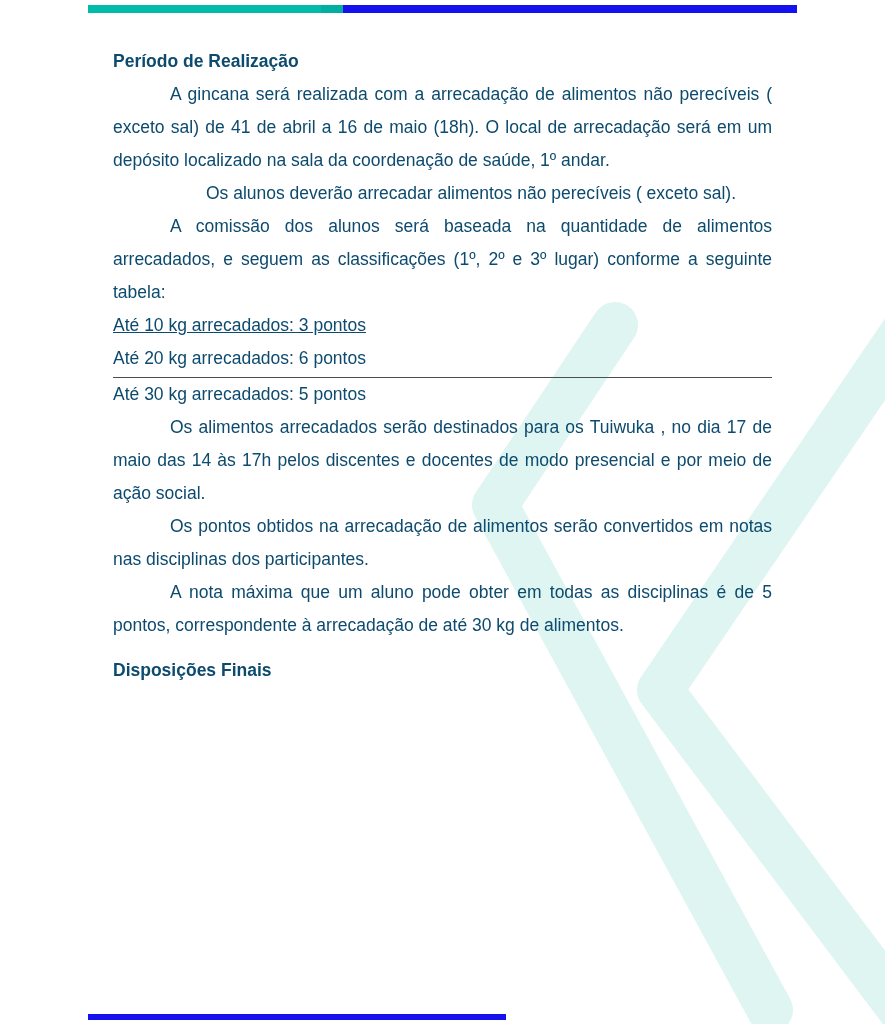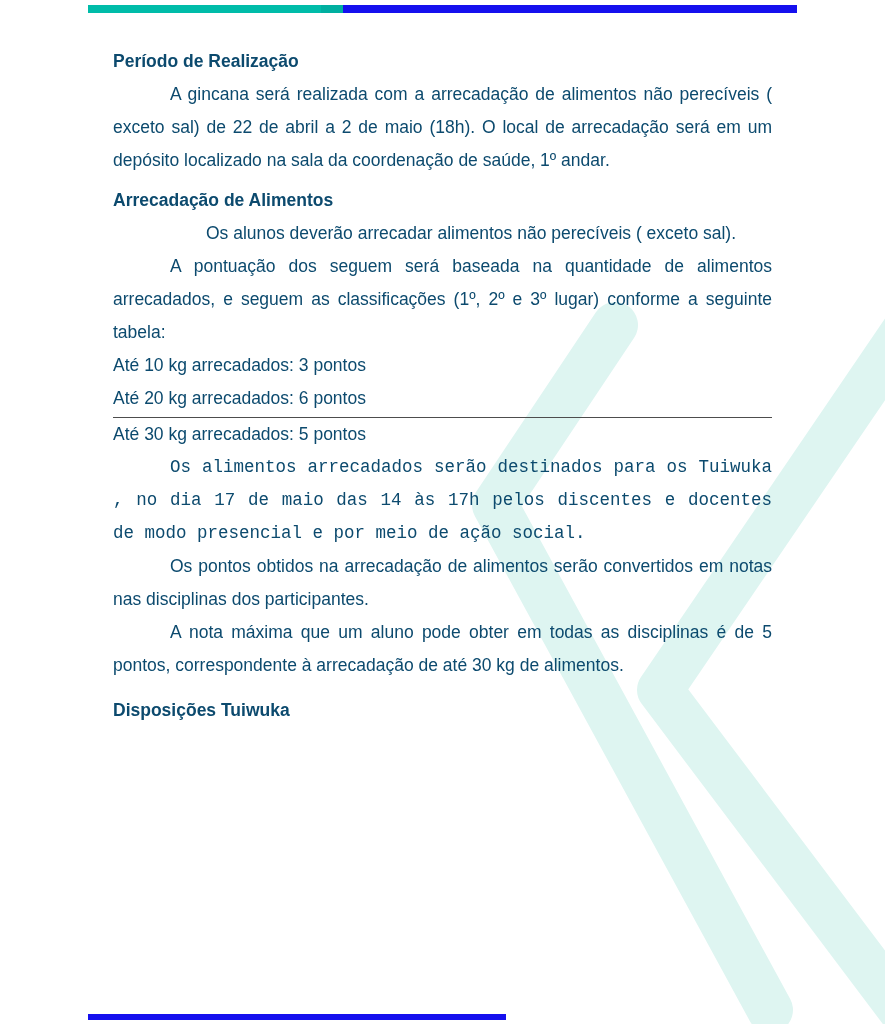--- a/index.html
+++ b/index.html
@@ -67,30 +67,30 @@
   }
   .para {
     text-align: justify;
     text-indent: 57px;
   }
   .h-periodo   { margin-top: 45px !important; }
   .p-gincana   { margin-top: 4px; }
   .h-arrecad   { margin-top: 7px !important; }
   .p-alunos    { margin-top: 7px; text-align: center; }
   .p-pontuacao { margin-top: 14px; }
-  .row-kg1     { margin-top: 11px; }
+  .row-kg1     { margin-top: 11px; text-decoration: underline; }
   .row-kg2     { margin-top: 11px; }
   .separator {
     border: none;
     border-top: 1px solid #4d4d4d;
     margin: 2px 0 0 0;
     width: 659px;
   }
   .row-kg3     { margin-top: 16px; }
-  .p-destino   { margin-top: 46px; font-family: Liberation Mono, monospace; }
+  .p-destino   { margin-top: 46px; }
   .h-pontdisc  { margin-top: 10px !important; padding-left: 5px; }
   .p-convert   { margin-top: 9px; }
   .p-notamax   { margin-top: 10px; }
   .h-disposic  { margin-top: 12px !important; }
   .p-comissao  { margin-top: 10px; }
 </style>
 </head>
 <body>
 
 <div class="page">
@@ -104,35 +104,34 @@
 
   <div class="top-bar">
     <div class="seg-teal" style="background:#00bca9;"></div>
     <div class="seg-teal-dark" style="background:#00afa0;"></div>
     <div class="seg-blue" style="background:#1510ee;"></div>
   </div>
 
   <div class="content">
 
     <h2 class="h-periodo">Período de Realização</h2>
-    <p class="para p-gincana">A gincana será realizada  com a arrecadação de alimentos não perecíveis ( exceto sal) de 22 de abril a 2 de maio (18h). O local de arrecadação será em um depósito localizado na sala da coordenação de saúde, 1º andar.</p>
+    <p class="para p-gincana">A gincana será realizada  com a arrecadação de alimentos não perecíveis ( exceto sal) de 41 de abril a 16 de maio (18h). O local de arrecadação será em um depósito localizado na sala da coordenação de saúde, 1º andar.</p>
 
-    <h2 class="h-arrecad">Arrecadação de Alimentos</h2>
     <p class="para p-alunos">Os alunos deverão arrecadar alimentos não perecíveis ( exceto sal).</p>
-    <p class="para p-pontuacao">A pontuação dos seguem será baseada na quantidade de alimentos arrecadados, e seguem as classificações (1º, 2º e 3º lugar) conforme a seguinte tabela:</p>
+    <p class="para p-pontuacao">A comissão dos alunos será baseada na quantidade de alimentos arrecadados, e seguem as classificações (1º, 2º e 3º lugar) conforme a seguinte tabela:</p>
 
     <p class="row-kg1">Até 10 kg arrecadados: 3 pontos</p>
     <p class="row-kg2">Até 20 kg arrecadados: 6 pontos</p>
     <hr class="separator">
     <p class="row-kg3">Até 30 kg arrecadados: 5 pontos</p>
 
     <p class="para p-destino">Os alimentos arrecadados serão destinados para os Tuiwuka , no dia 17 de maio das 14 às 17h pelos discentes e docentes de modo presencial e por meio de ação social.</p>
 
     <p class="para p-convert">Os pontos obtidos na arrecadação de alimentos serão convertidos em notas nas disciplinas dos participantes.</p>
     <p class="para p-notamax">A nota máxima que um aluno pode obter em todas as disciplinas é de 5 pontos, correspondente à arrecadação de até 30 kg de alimentos.</p>
 
-    <h2 class="h-disposic">Disposições Tuiwuka</h2>
+    <h2 class="h-disposic">Disposições Finais</h2>
 
   </div>
 
   <div class="bottom-bar" style="background:#1510ee;"></div>
 
 </div>
 
 </body></html>

